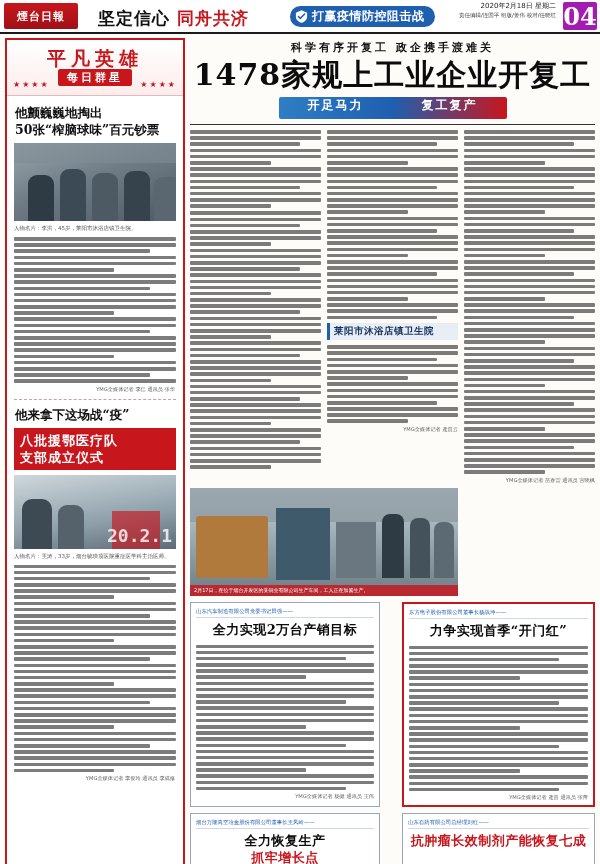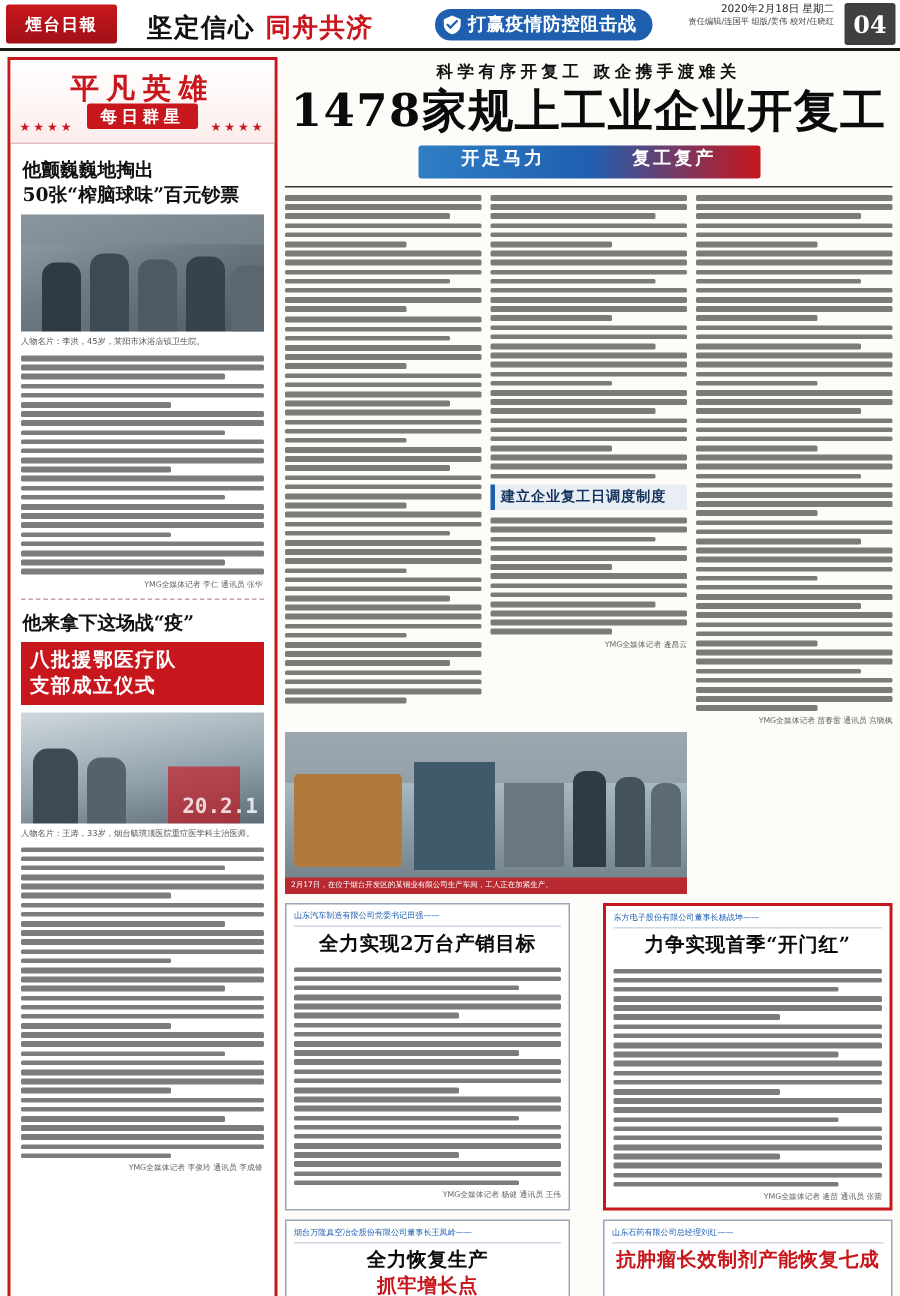--- a/index.html
+++ b/index.html
@@ -53,23 +53,23 @@
     position: absolute; left: 4px; top: 3px; width: 15px; height: 15px;
   }
   .date-box {
     position: absolute; right: 44px; top: 2px; width: 120px;
     text-align: right; color: #222;
   }
   .date-line1 { font-size: 7px; line-height: 9px; }
   .date-line2 { font-size: 5.5px; line-height: 8px; color: #444; }
   .pagenum {
     position: absolute; right: 3px; top: 2px; width: 34px; height: 28px;
-    background: #404040; color: #fff; border-radius: 2px;
+    background: #a21caf; color: #fff; border-radius: 2px;
     display: flex; align-items: center; justify-content: center;
-    font-size: 16px; font-weight: bold;
+    font-size: 24px; font-weight: bold;
     font-family: "DejaVu Serif","Liberation Serif",serif;
   }
 
   
   .leftcol {
     position: absolute; left: 5px; top: 38px; width: 180px; height: 861px;
     border: 2px solid #c8161d; background: #fff;
     overflow: hidden;
   }
   .lc-header {
@@ -121,21 +121,21 @@
     font-size: 13px; font-weight: bold; line-height: 17px; letter-spacing: 1px;
     font-family: "DejaVu Serif","Liberation Serif",serif;
   }
   .lc-photo2 {
     margin: 5px 7px 0 7px; height: 74px;
     background: linear-gradient(170deg,#cfd8dc 0%,#8fa0ab 60%,#5c6b75 100%);
     position: relative; overflow: hidden;
   }
   .datestamp {
     position: absolute; right: 4px; bottom: 3px; color: #ffffffcc;
-    font-size: 14px; font-weight: bold; font-family: "DejaVu Sans Mono","Liberation Mono",monospace; text-align: right;
+    font-size: 18px; font-weight: bold; font-family: "DejaVu Sans Mono","Liberation Mono",monospace; text-align: right;
   }
 
   
   .main {
     position: absolute; left: 190px; top: 38px; width: 405px; height: 822px;
   }
   .kicker {
     text-align: center; font-size: 11px; color: #111; letter-spacing: 3px;
     font-weight: bold; margin-top: 2px;
     font-family: "DejaVu Serif","Liberation Serif",serif;
@@ -444,21 +444,21 @@
               <div class="fake-line m"></div>
             <div class="fake-line"></div>
               <div class="fake-line"></div>
               <div class="fake-line"></div>
             <div class="fake-line s"></div>
               <div class="fake-line"></div>
               <div class="fake-line"></div>
             <div class="fake-line m"></div>
           </div>
         </div>
-        <div class="subhead">建立企业复工日调度制度</div>
+        <div class="subhead">莱阳市沐浴店镇卫生院</div>
         <div class="bodytext">
           <div class="fake-wrap">
             <div class="fake-line"></div>
               <div class="fake-line"></div>
               <div class="fake-line m"></div>
             <div class="fake-line"></div>
               <div class="fake-line"></div>
               <div class="fake-line s"></div>
             <div class="fake-line"></div>
               <div class="fake-line"></div>

